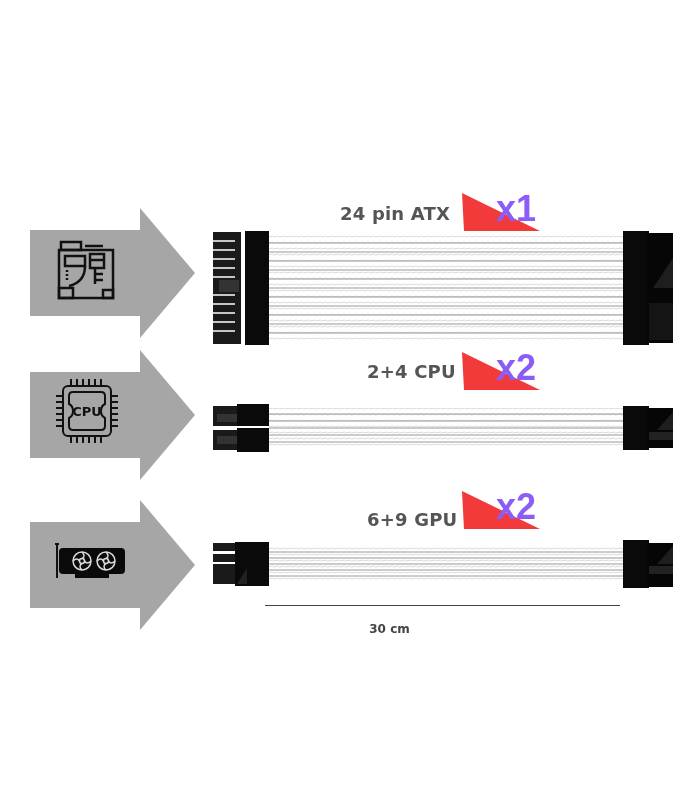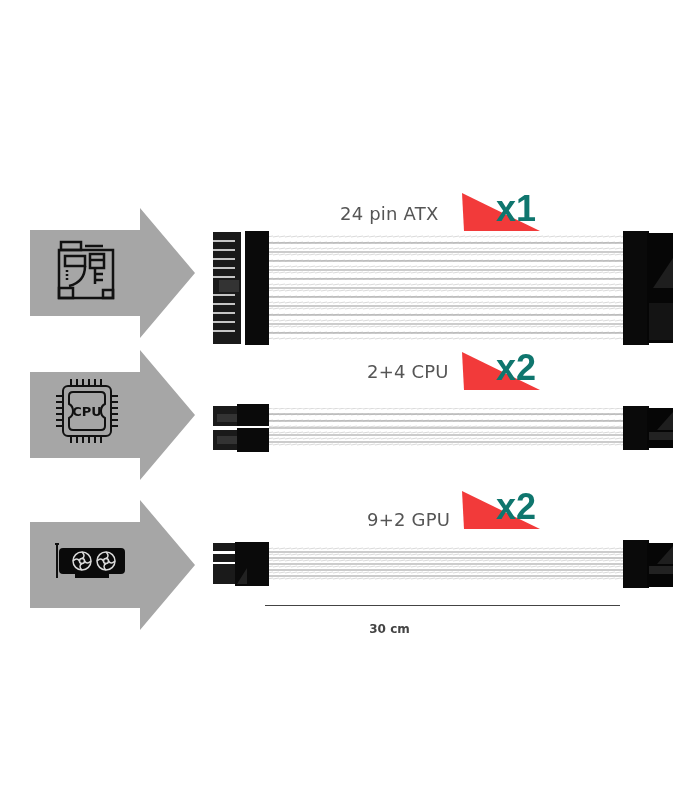--- a/index.html
+++ b/index.html
@@ -1,23 +1,23 @@
 <!DOCTYPE html>
 <html><head>
 <meta charset="utf-8">
 <style>
   html, body { margin:0; padding:0; background:#ffffff; }
   body { width:700px; height:800px; position:relative; overflow:hidden; font-family:"DejaVu Sans", sans-serif; }
   .arrow { position:absolute; }
   .arrow svg { display:block; }
   .icon { position:absolute;text-align:center; }
-  .label { position:absolute; font-weight:normal; color:#555555; font-size:18px; white-space:nowrap; letter-spacing:0.2px; }
+  .label { position:absolute; font-weight:bold; color:#555555; font-size:18px; white-space:nowrap; letter-spacing:0.2px; }
   .badge { position:absolute; width:80px; height:40px; }
   .badge svg { position:absolute; left:0; top:0; }
-  .badge .qty { position:absolute; right:6px; top:-4px; font-family:"Liberation Sans", sans-serif; font-weight:bold; font-size:36px; color:#0f766e; line-height:40px; }
+  .badge .qty { position:absolute; right:6px; top:-4px; font-family:"Liberation Sans", sans-serif; font-weight:bold; font-size:36px; color:#8b5cf6; line-height:40px; }
   .cable { position:absolute; }
   .dim-line { position:absolute; left:265px; top:605px; width:355px; height:1px; background:#444; }
   .dim-text { position:absolute; left:0; width:700px; top:622px; text-align:center; font-size:12px; font-weight:bold; color:#444; padding-left:79px; box-sizing:border-box; }
 </style>
 </head>
 <body>
 
 <div class="arrow" style="left:30px;top:208px;">
   <svg width="165" height="130" viewBox="0 0 165 130">
     <polygon points="0,22 110,22 110,0 165,65 110,130 110,108 0,108" fill="#a6a6a6"></polygon>
@@ -182,21 +182,21 @@
     <g fill="none" stroke="#d9d9d9" stroke-width="1.5">
       <circle cx="27" cy="19" r="9"></circle>
       <circle cx="51" cy="19" r="9"></circle>
       <circle cx="27" cy="19" r="2.5"></circle>
       <circle cx="51" cy="19" r="2.5"></circle>
       <path d="M27 10 Q31 14 27 16.5 M36 19 Q32 23 29.5 19 M27 28 Q23 24 27 21.5 M18 19 Q22 15 24.5 19"></path>
       <path d="M51 10 Q55 14 51 16.5 M60 19 Q56 23 53.5 19 M51 28 Q47 24 51 21.5 M42 19 Q46 15 48.5 19"></path>
     </g>
   </svg>
 </div>
-<div class="label" style="left:367px;top:509px;">9+2 GPU</div>
+<div class="label" style="left:367px;top:509px;">6+9 GPU</div>
 <div class="badge" style="left:462px;top:491px;">
   <svg width="80" height="40" viewBox="0 0 80 40">
       <polygon points="0,0 78,38 2,38" fill="#f23a3a"></polygon>
     </svg>
   <span class="qty">x2</span>
 </div>
 <div class="cable" style="left:213px;top:540px;">
   <svg width="460" height="50" viewBox="0 0 460 50">
     <rect x="56" y="6" width="356" height="36" fill="url(#braid)"></rect>
     <g stroke="#9a9a9a" stroke-width="1.2">

